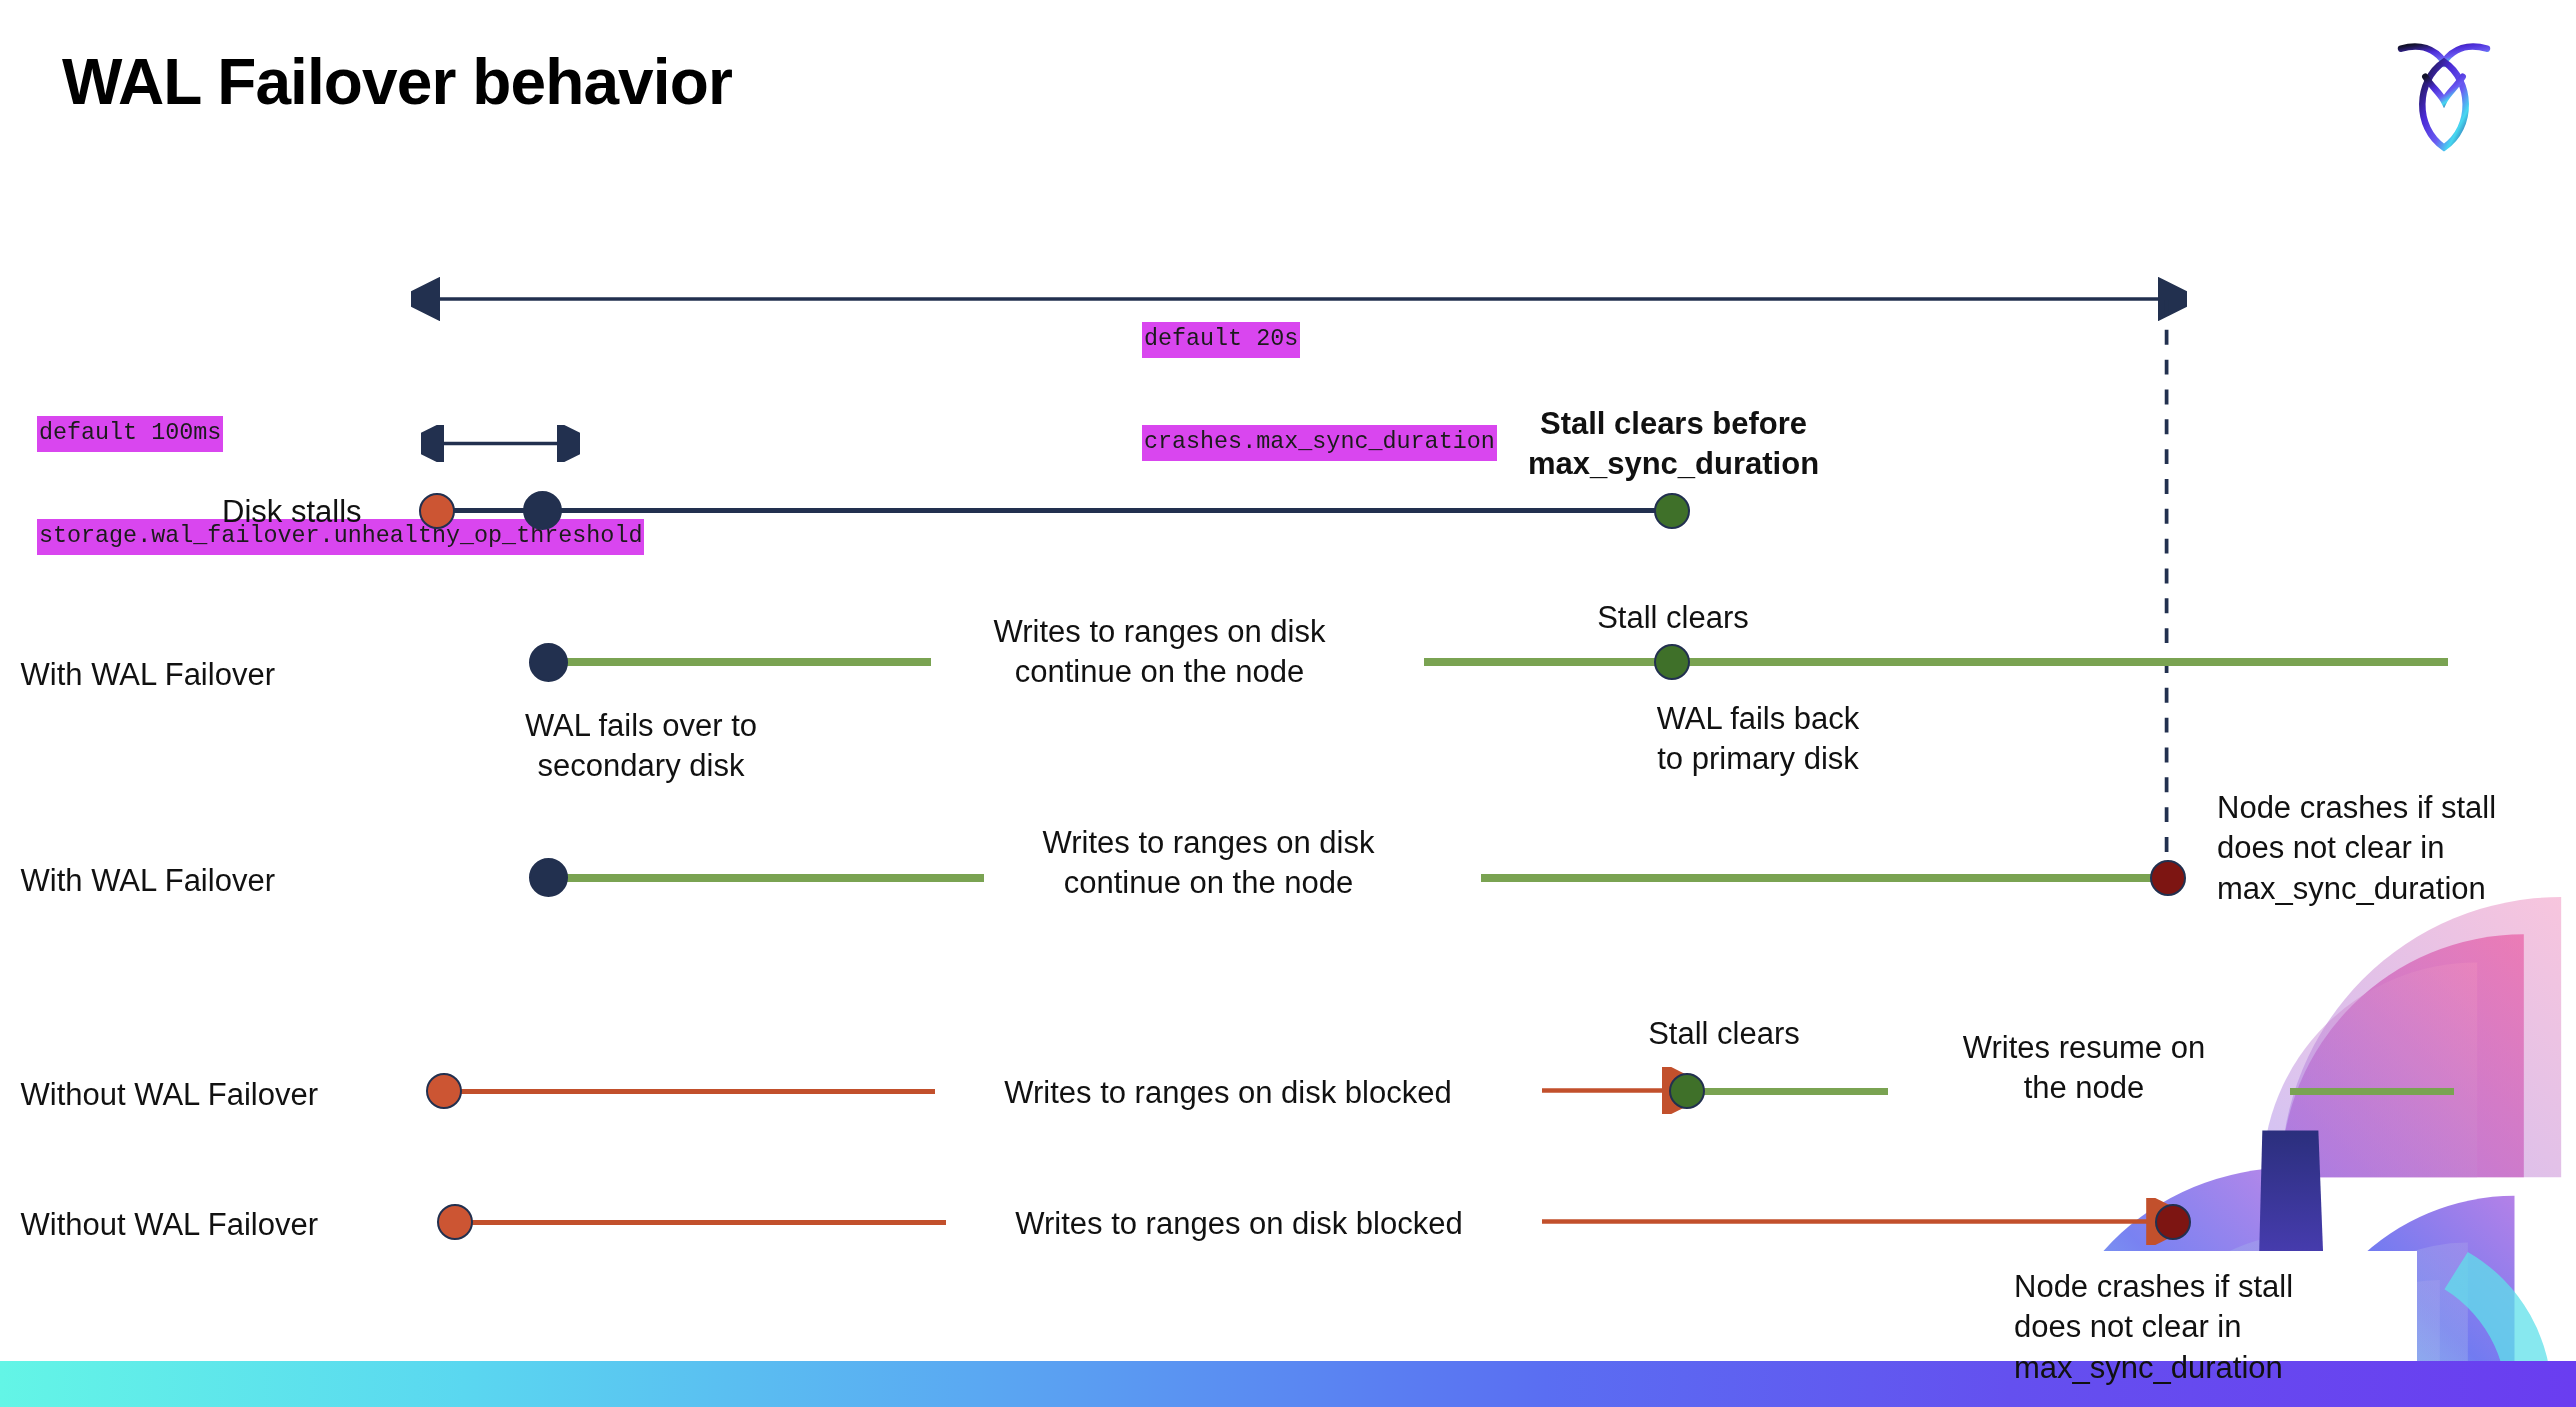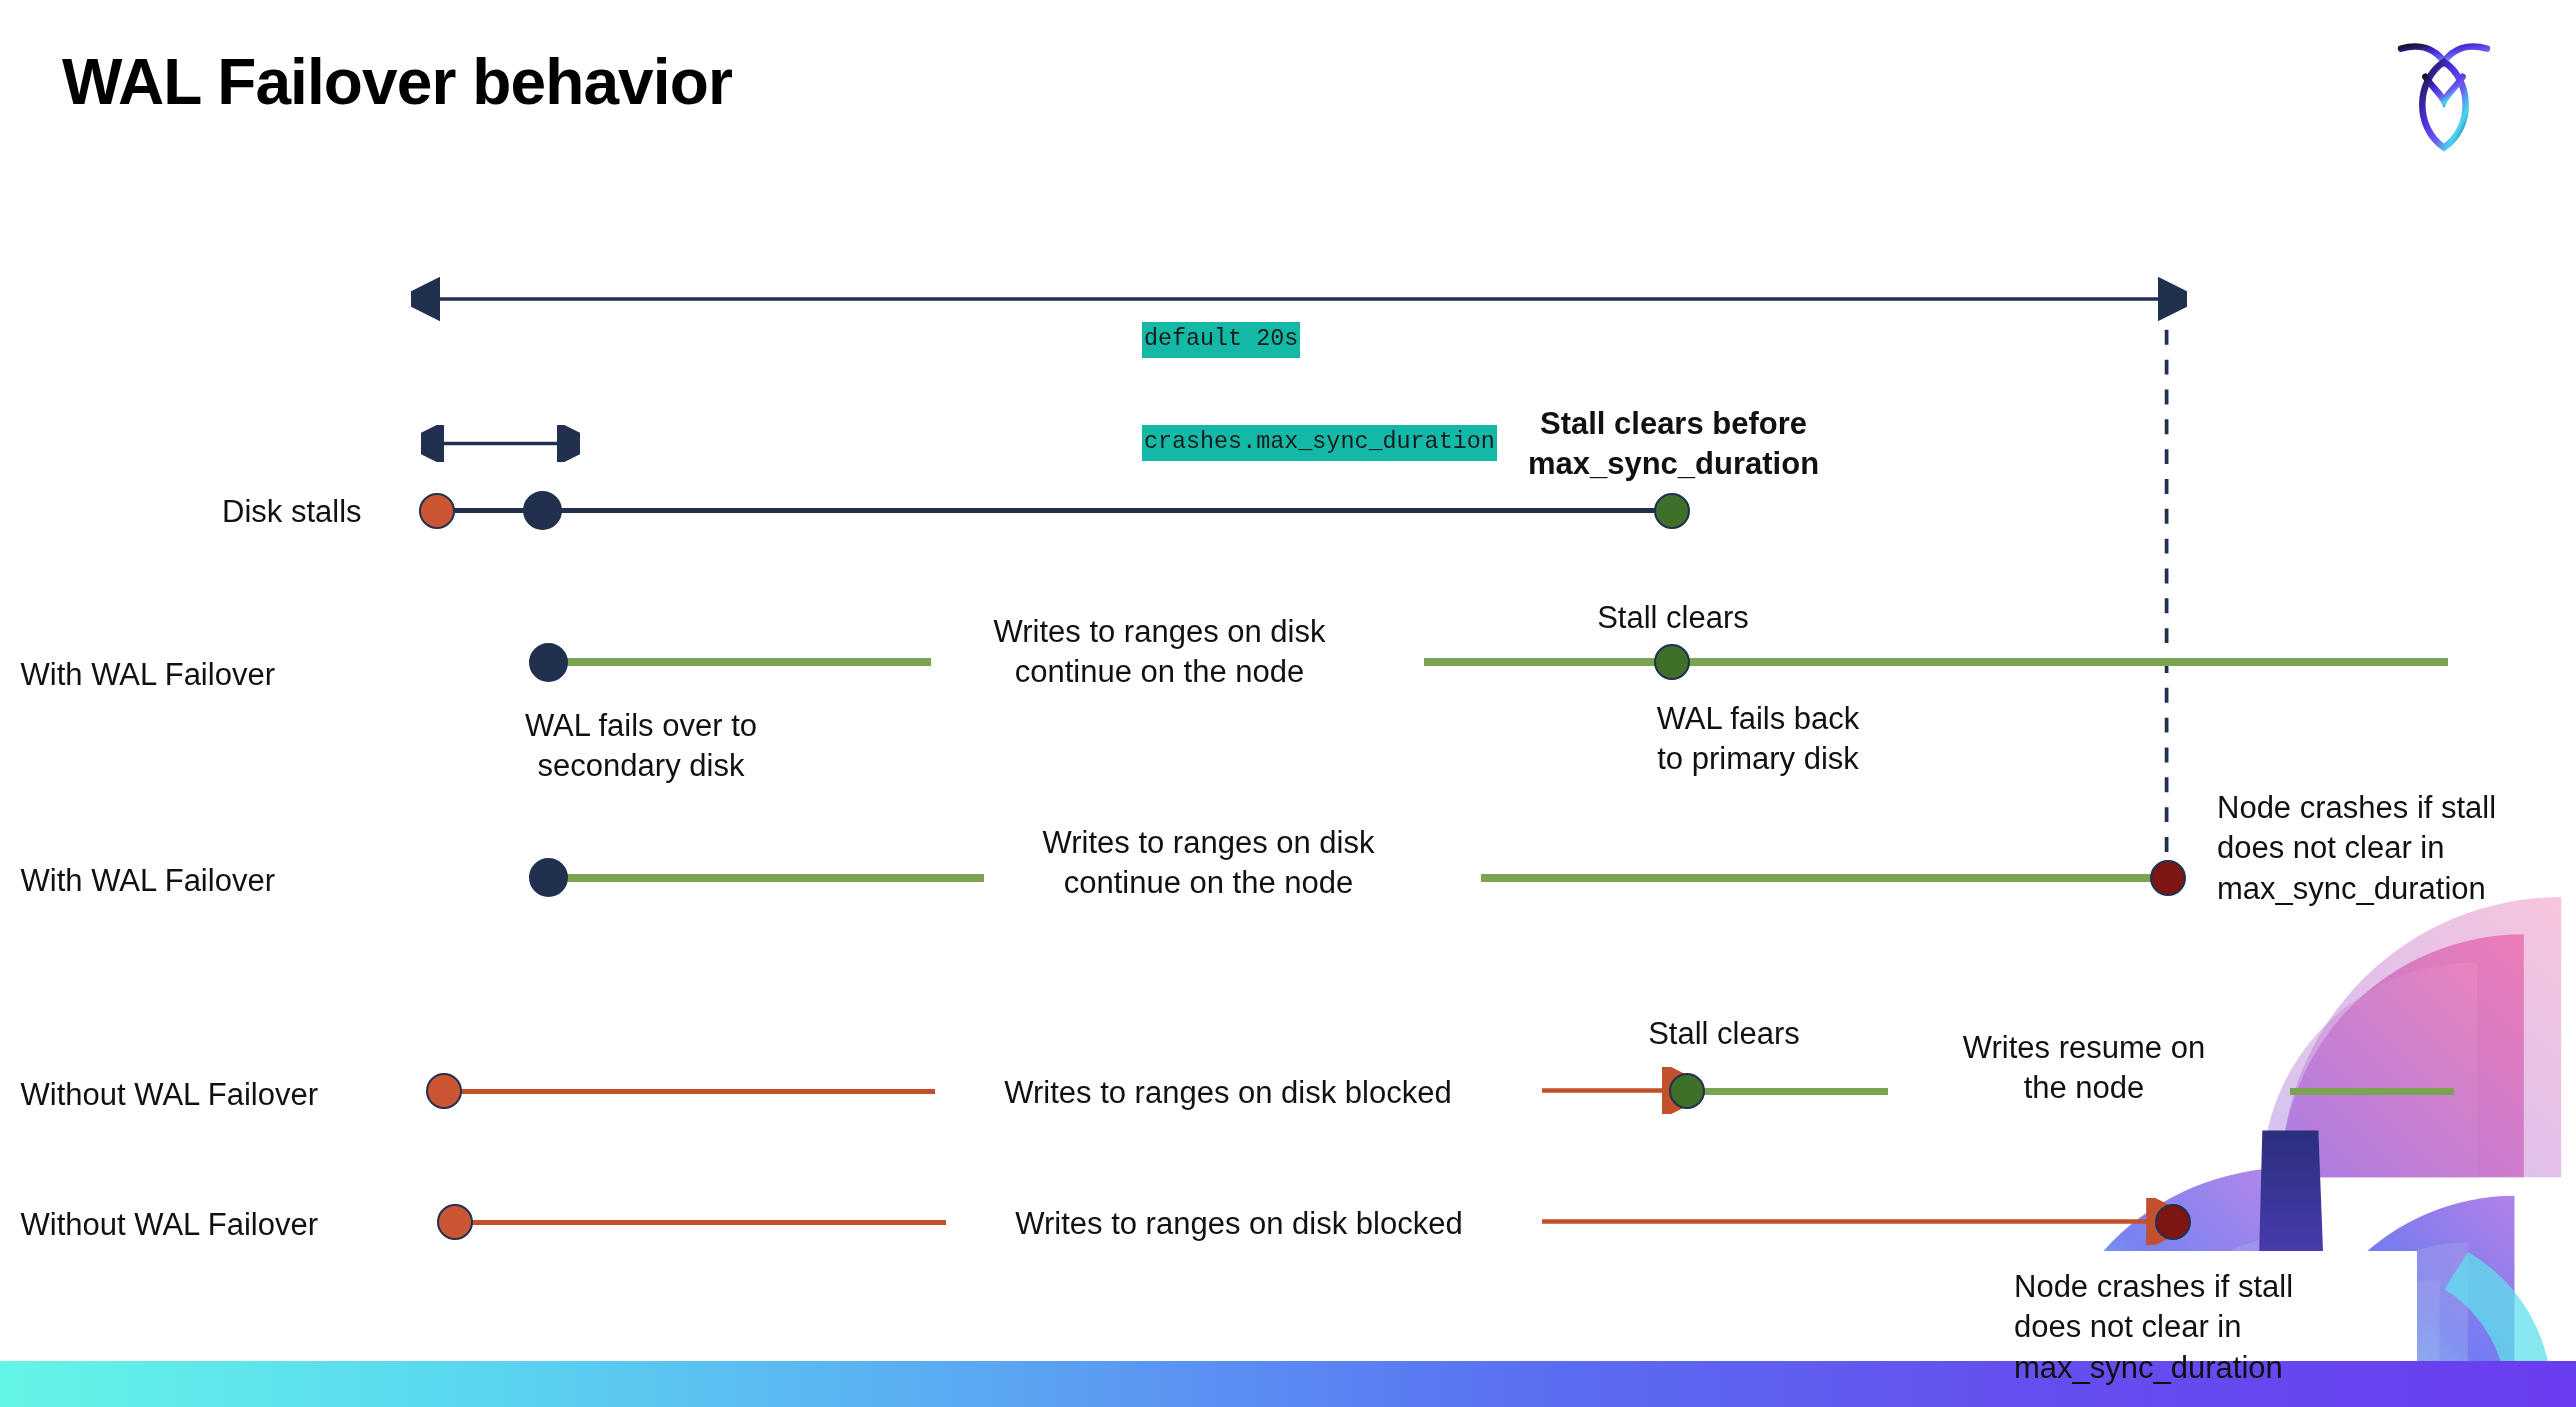--- a/index.html
+++ b/index.html
@@ -20,21 +20,21 @@
         pointer-events:none;}
 
   
   #bottombar{position:absolute;left:0;bottom:0;width:2576px;height:47px;
     background:linear-gradient(90deg,#63f5e6 0%,#5ad7f0 18%,#5aa8f2 38%,
                #5a6ef2 60%,#6450ef 78%,#6a3df0 100%);}
 
   
   .codeblk{position:absolute;font-family:"Liberation Mono",monospace;
            font-size:23.4px;line-height:1.45;color:#1b1b1b;white-space:pre;}
-  .codeblk span{background:#14b8a6;display:inline-block;padding:0.9px 1.9px;text-align:right;}
+  .codeblk span{background:#d946ef;display:inline-block;padding:0.9px 1.9px;text-align:right;}
 
   
   .rowlabel{position:absolute;font-size:31px;color:#111;white-space:nowrap;}
 
   
   .anno{position:absolute;font-size:31px;line-height:1.3;color:#111;
         text-align:center;white-space:pre-line;}
   .anno.left{text-align:left;}
 
   
@@ -136,20 +136,24 @@
 
   <div class="codeblk" style="left:1142px;top:254px;">
     <div><span>default 20s</span></div>
     <div><span>crashes.max_sync_duration</span></div>
   </div>
 
   <svg class="line" style="left:2161px;top:299px;width:11.2px;height:580px;" viewBox="0 0 12 620" width="11.2" height="580">
     <line x1="6" y1="0" x2="6" y2="620" stroke="#22304f" stroke-width="4" stroke-dasharray="16 16"></line>
   </svg>
 
+  <div class="codeblk" style="left:37px;top:348px;">
+    <div><span>default 100ms</span></div>
+    <div><span>storage.wal_failover.unhealthy_op_threshold</span></div>
+  </div>
 
   <svg class="line" style="left:421px;top:425px;width:159px;height:37px;" viewBox="0 0 170 40" width="159" height="37">
     <line x1="16" y1="20" x2="154" y2="20" stroke="#22304f" stroke-width="4" marker-start="url(#arrL)" marker-end="url(#arrR)"></line>
   </svg>
 
   <div class="rowlabel" style="left:222px;top:494px;">Disk stalls</div>
 
   <div class="line" style="left:439px;top:508px;width:1243px;height:4.7px;background:#22304f;"></div>
 
   <div class="dot" style="left:419px;top:493px;width:36px;height:36px;background:#cc5533;"></div>

